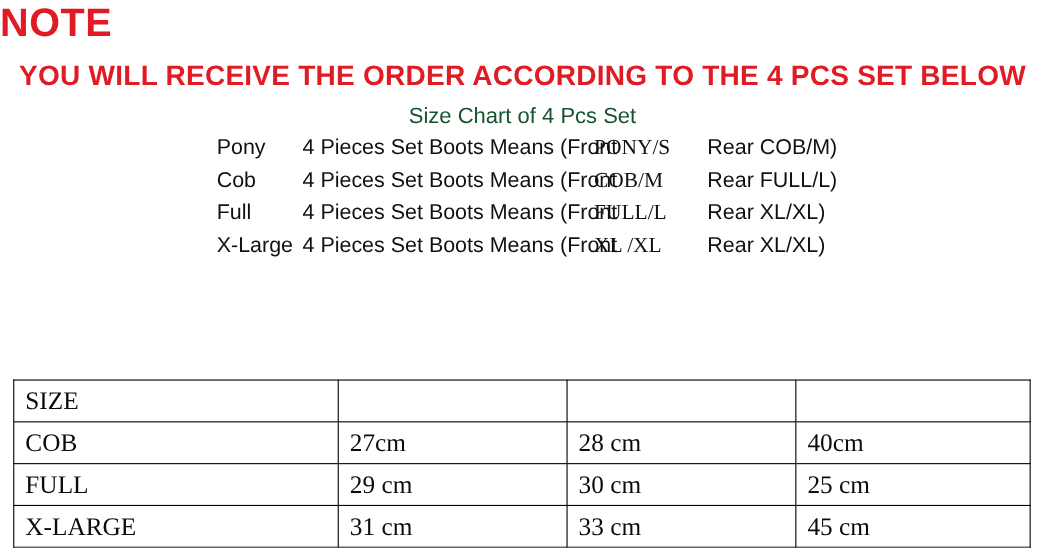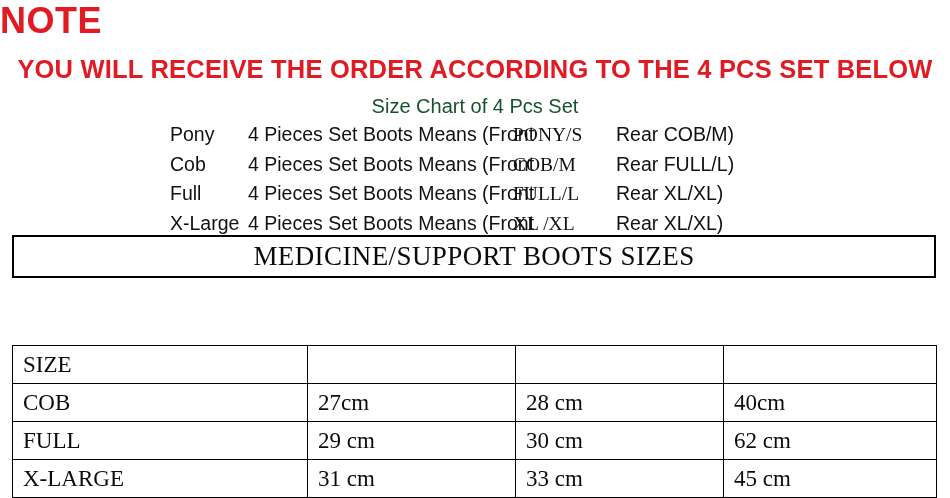--- a/index.html
+++ b/index.html
@@ -55,20 +55,21 @@
   }
   .set-row {
     font-size: 19.5px;
     line-height: 28.5px;
     white-space: nowrap;
     color: #111;
   }
   .set-row .c-name {
     display: inline-block;
     width: 78px;
+    margin-left: 27px;
   }
   .set-row .c-means {
     display: inline-block;
     width: 265px;
   }
   .set-row .c-front {
     display: inline-block;
     width: 103px;
     font-family: Liberation Serif, serif;
   }
@@ -133,23 +134,20 @@
       <span class="c-name">Cob</span><span class="c-means">4 Pieces Set Boots Means (Front</span><span class="c-front">COB/M</span><span class="c-rear">Rear FULL/L)</span>
     </div>
     <div class="set-row">
       <span class="c-name">Full</span><span class="c-means">4 Pieces Set Boots Means (Front</span><span class="c-front">FULL/L</span><span class="c-rear">Rear XL/XL)</span>
     </div>
     <div class="set-row">
       <span class="c-name">X-Large</span><span class="c-means">4 Pieces Set Boots Means (Front</span><span class="c-front">XL /XL</span><span class="c-rear">Rear XL/XL)</span>
     </div>
   </div>
 
-  <div class="banner">
-    <span class="banner-text">MEDICINE/SUPPORT BOOTS SIZES</span>
-  </div>
 
   <table class="sizes-table">
     <colgroup>
       <col class="c1">
         <col class="c2">
         <col class="c3">
         <col class="c4">
     </colgroup>
     <tbody>
       <tr>
@@ -161,21 +159,21 @@
       <tr>
         <td>COB</td>
         <td>27cm</td>
         <td>28 cm</td>
         <td>40cm</td>
       </tr>
       <tr>
         <td>FULL</td>
         <td>29 cm</td>
         <td>30 cm</td>
-        <td>62 cm</td>
+        <td>25 cm</td>
       </tr>
       <tr>
         <td>X-LARGE</td>
         <td>31 cm</td>
         <td>33 cm</td>
         <td>45 cm</td>
       </tr>
     </tbody>
   </table>
 

